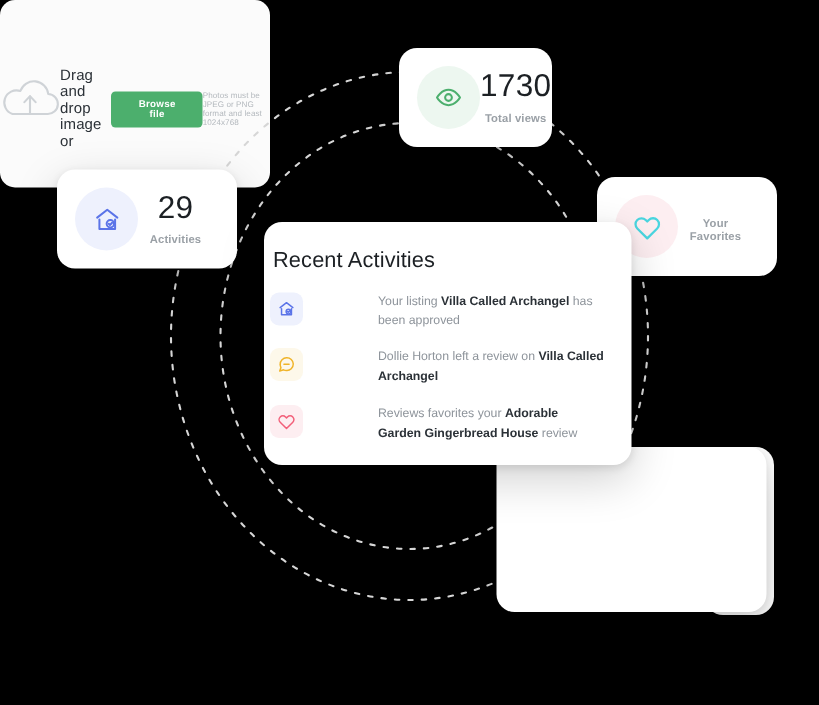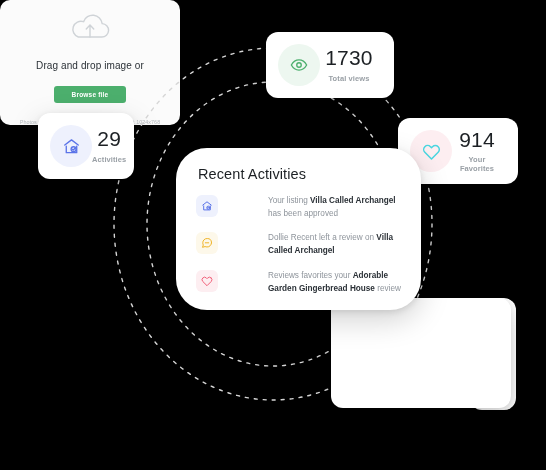--- a/index.html
+++ b/index.html
@@ -65,39 +65,38 @@
   }
   .stat-label {
     font-size: 7.5px;
     color: #9aa0a6;
     margin-top: 4px;
     letter-spacing: 0.1px;
     font-weight: bold;
   }
 
   
-  #card-views     { left: 266px; top: 32px;  width: 128px; height: 66px; padding: 0 12px; }
-  #card-props     { left: 38px;  top: 113px; width: 96px; height: 66px; padding: 0 12px; }
+  #card-views     { left: 266px; top: 32px;  width: 102px; height: 66px; padding: 0 12px; }
+  #card-props     { left: 38px;  top: 113px; width: 120px; height: 66px; padding: 0 12px; }
   #card-favs      { left: 398px; top: 118px; width: 120px; height: 66px; padding: 0 12px; }
   #card-reviews   { left: 88px;  top: 323px; width: 124px; height: 68px; padding: 0 12px; }
 
   
   .tint-green { background: #edf7f0; }
   .tint-blue  { background: #eef1fd; }
   .tint-pink  { background: #fdeef1; }
   .tint-amber { background: #fdf6e3; }
 
   
   #card-activities {
     left: 176px; top: 148px;
     width: 245px; height: 162px;
-    padding: 16px 18px 0 20px;
+    padding: 16px 18px 0 4px;
     box-sizing: border-box;
     z-index: 6;
-    border-radius: 31px;
   }
   .panel-title {
     font-size: 14.5px;
     font-weight: 400;
     color: #1c2024;
     margin: 2px 0 12px 2px;
     letter-spacing: 0.1px;
   }
   .activity {
     display: flex;
@@ -135,21 +134,21 @@
     z-index: 4;
   }
   #card-upload {
     left: 331px; top: 306px;
     width: 180px; height: 125px;
     border-radius: 10px;
     background: #fbfbfb;
     box-shadow: none;
     z-index: 5;
     display: flex;
-    flex-direction: column;
+    flex-direction: row;
     align-items: center;
     justify-content: space-between;
     padding-top: 12px;
     box-sizing: border-box;
   }
   .upload-title {
     font-size: 10px;
     color: #2b3137;
     margin-top: 7px;
     letter-spacing: 0.1px;
@@ -219,21 +218,20 @@
     </div>
   </div>
 
   <div class="card stat-card" id="card-favs">
     <div class="stat-icon-wrap tint-pink">
       <svg width="19" height="19" viewBox="0 0 24 24" fill="none" stroke="#4ad6e0" stroke-width="1.9" stroke-linecap="round" stroke-linejoin="round">
         <path d="M20.4 5.9a5 5 0 0 0-7.1 0l-1.3 1.3-1.3-1.3a5 5 0 1 0-7.1 7.1l8.4 8.4 8.4-8.4a5 5 0 0 0 0-7.1z"></path>
       </svg>
     </div>
     <div class="stat-text">
-      <div class="stat-value">914</div>
       <div class="stat-label">Your Favorites</div>
     </div>
   </div>
 
 
   <div class="card" id="card-activities">
     <div class="panel-title">Recent Activities</div>
 
     <div class="activity">
       <div class="activity-icon" style="background:#eef1fd">
@@ -247,21 +245,21 @@
       <div class="activity-text"><span>Your listing </span><b>Villa Called Archangel</b><span> has been approved</span></div>
     </div>
 
     <div class="activity">
       <div class="activity-icon" style="background:#fdf8ea">
         <svg width="12" height="12" viewBox="0 0 24 24" fill="none" stroke="#f0b429" stroke-width="2" stroke-linecap="round" stroke-linejoin="round">
           <path d="M21 11.5a8.4 8.4 0 0 1-9 8.4 9.5 9.5 0 0 1-3.9-.8L3 20.6l1.6-4.6A8.2 8.2 0 0 1 3.6 11.5 8.4 8.4 0 0 1 12 3.1h.5A8.4 8.4 0 0 1 21 11v.5z"></path>
           <path d="M8.6 11.6h6.8"></path>
         </svg>
       </div>
-      <div class="activity-text"><span>Dollie Recent left a review on </span><b>Villa Called Archangel</b><span></span></div>
+      <div class="activity-text"><span>Dollie Horton left a review on </span><b>Villa Called Archangel</b><span></span></div>
     </div>
 
     <div class="activity">
       <div class="activity-icon" style="background:#fdeef1">
         <svg width="12" height="12" viewBox="0 0 24 24" fill="none" stroke="#f2607a" stroke-width="2" stroke-linecap="round" stroke-linejoin="round">
           <path d="M20.4 5.9a5 5 0 0 0-7.1 0l-1.3 1.3-1.3-1.3a5 5 0 1 0-7.1 7.1l8.4 8.4 8.4-8.4a5 5 0 0 0 0-7.1z"></path>
         </svg>
       </div>
       <div class="activity-text"><span>Reviews favorites your </span><b>Adorable Garden Gingerbread House</b><span> review</span></div>
     </div>

